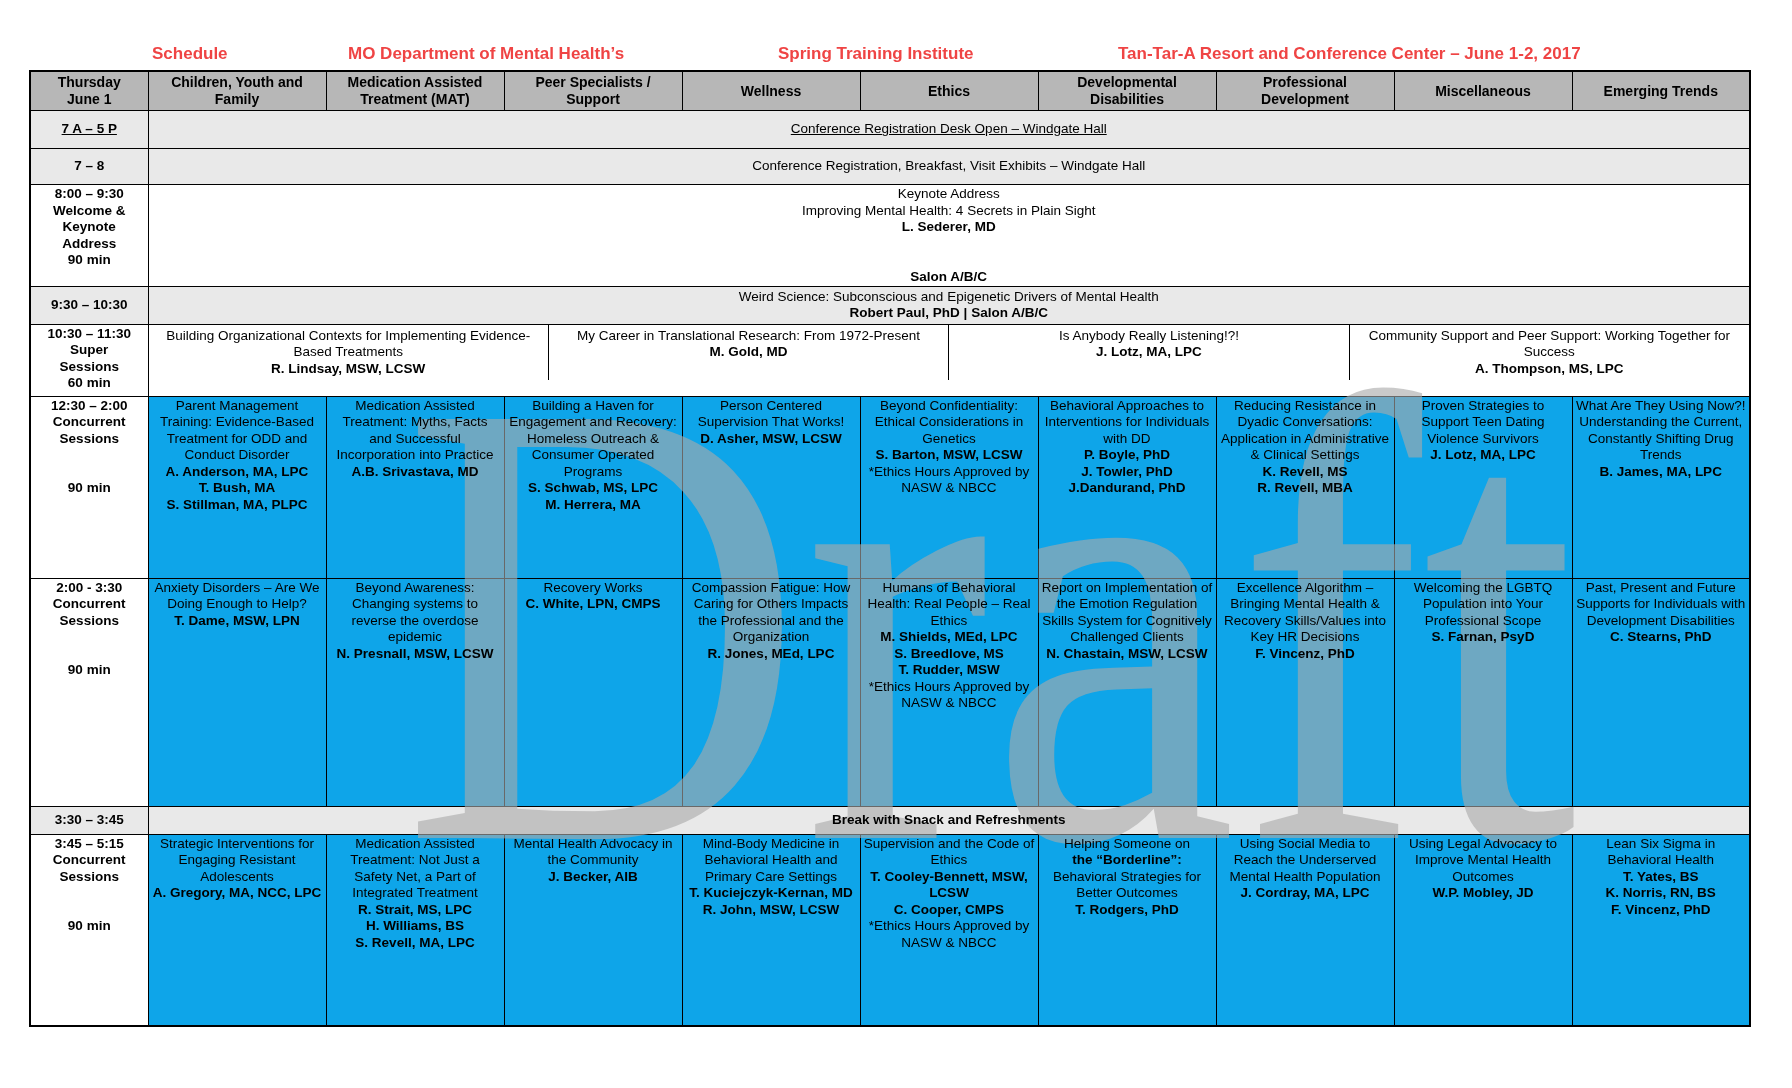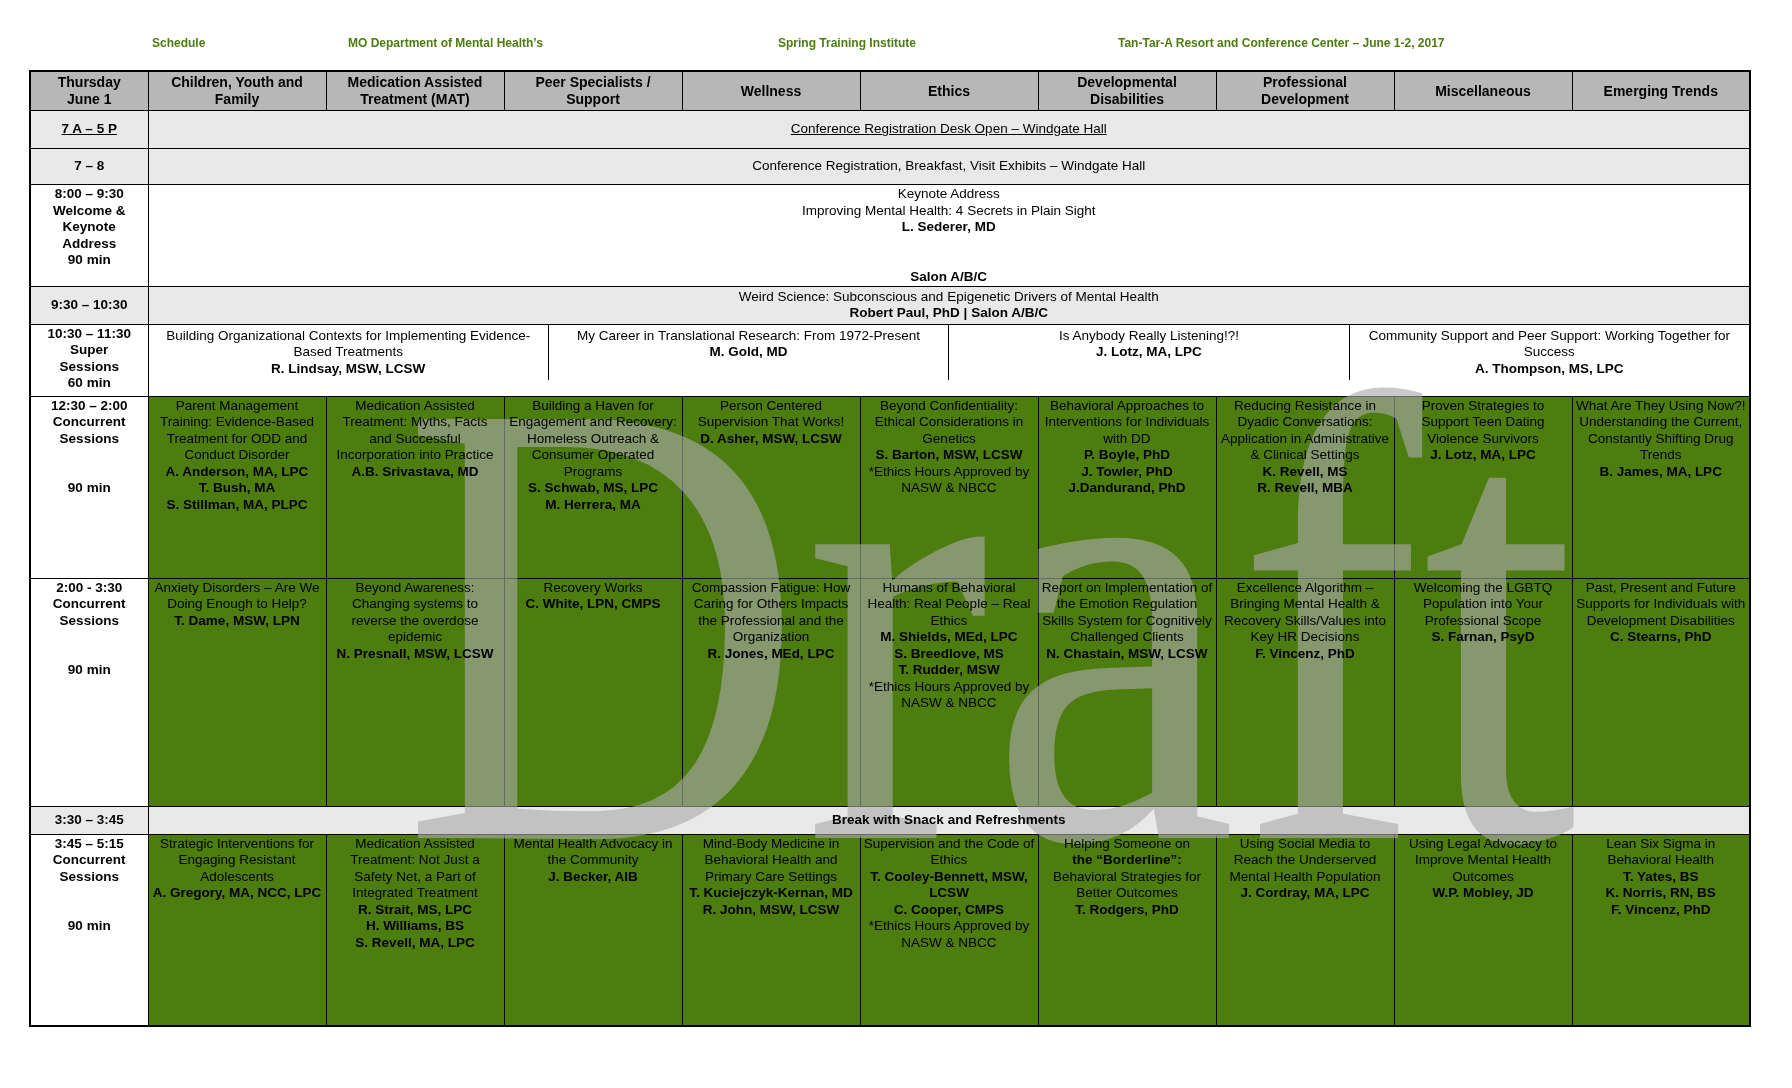--- a/index.html
+++ b/index.html
@@ -5,23 +5,23 @@
   html,body{margin:0;padding:0;background:#fff;}
   .stage{
     position:relative;
     width:1792px;height:1088px;
     background:#ffffff;
     font-family:"Liberation Sans",sans-serif;
     overflow:hidden;
   }
   
   .page-title span{
-    position:absolute;top:36px;
-    font-weight:bold;font-size:12px;white-space:nowrap;
-    z-index:10;color:#4d7c0f;
+    position:absolute;top:44px;
+    font-weight:bold;font-size:17px;white-space:nowrap;
+    z-index:10;color:#ef4444;
   }
   #t1{left:152px;} #t2{left:348px;} #t3{left:778px;} #t4{left:1118px;}
 
   
   table.sched{
     position:absolute;left:29px;top:70px;width:1722px;
     border-collapse:collapse;table-layout:fixed;
     border:2px solid #000;
   }
   col.time-col{width:118px;}
@@ -42,21 +42,21 @@
     font-size:13.5px;line-height:1.22;text-align:center;
     position:relative;z-index:10;  
   }
   .b{font-weight:bold;}
   .pre{white-space:pre-line;}
   td.time{text-align:center;}
   td.time .ln{font-weight:bold;}
 
   tr.t-banner td, tr.t-banner2 td{background:#e9e9e9;vertical-align:middle;}
   tr.t-block td{vertical-align:top;background:#fff;}
-  td.session{background:#4d7c0f;}
+  td.session{background:#0ea5e9;}
   td.mergecell{text-align:center;}
 
   
   td.super-wrap{padding:0;background:#fff;}
   .super-row{display:flex;height:100%;align-items:stretch;}
   .super-cell{flex:1 1 0;border-right:1px solid #000;padding:3px 8px;}
   .super-cell:last-child{border-right:none;}
 
   
   .watermark{

